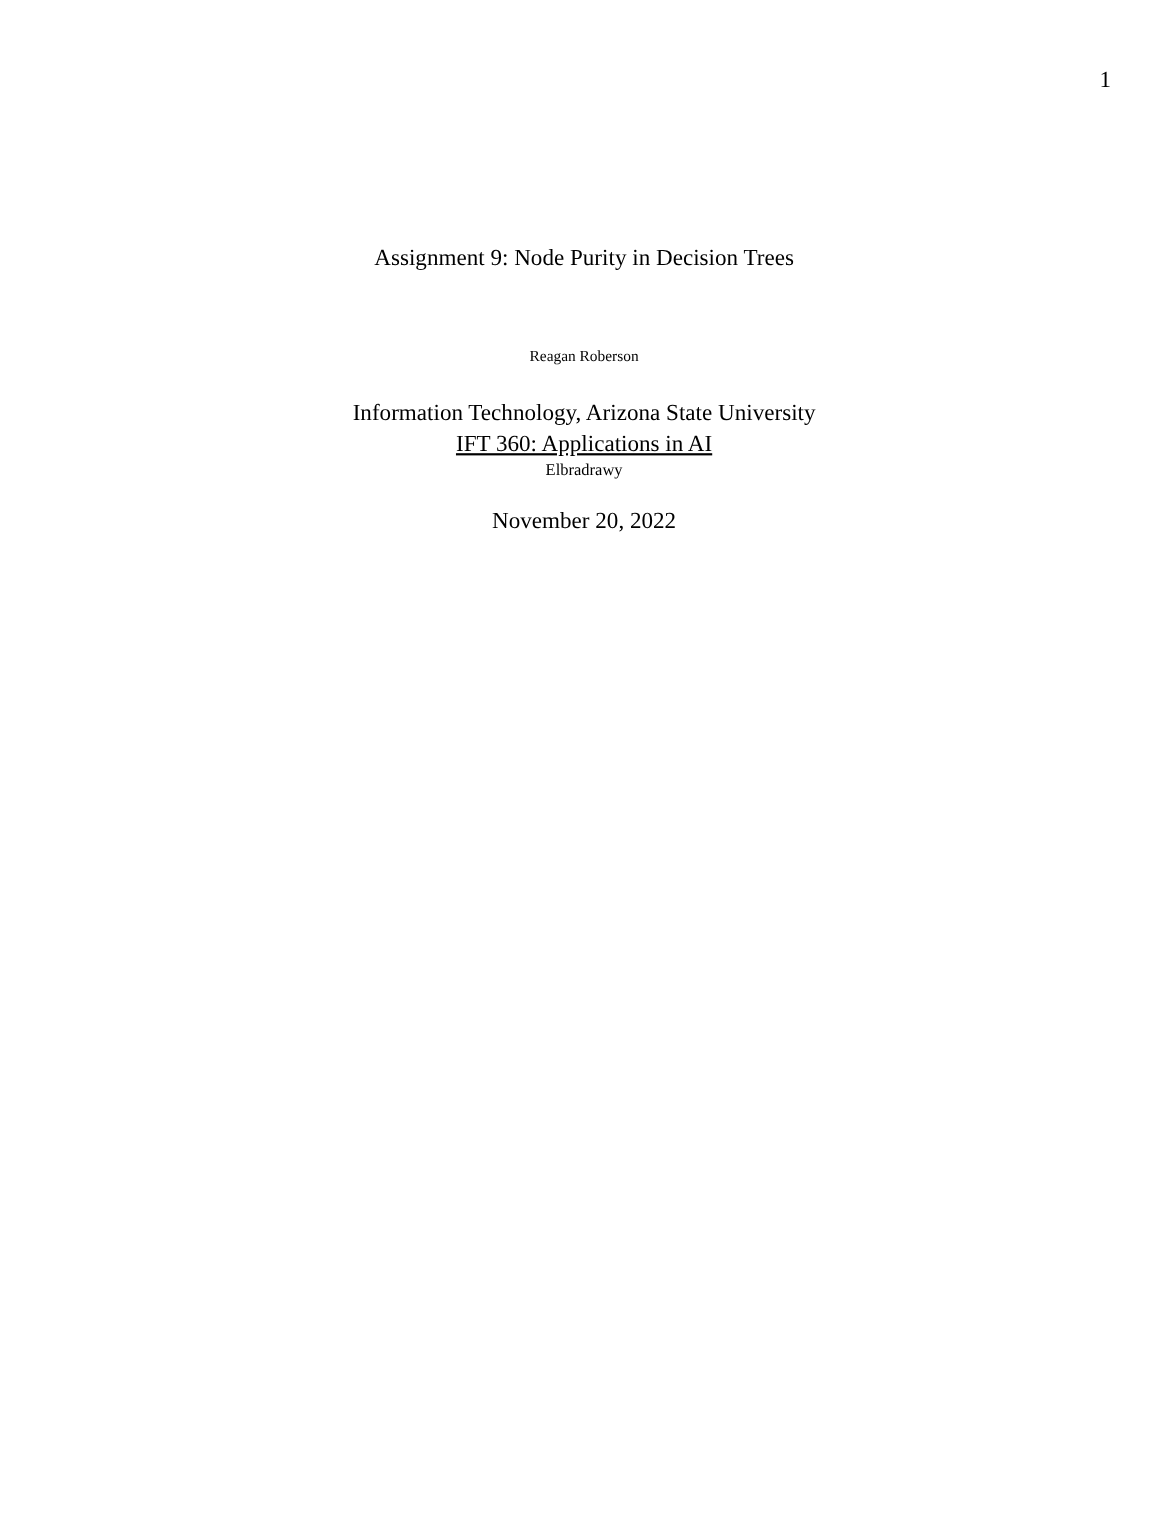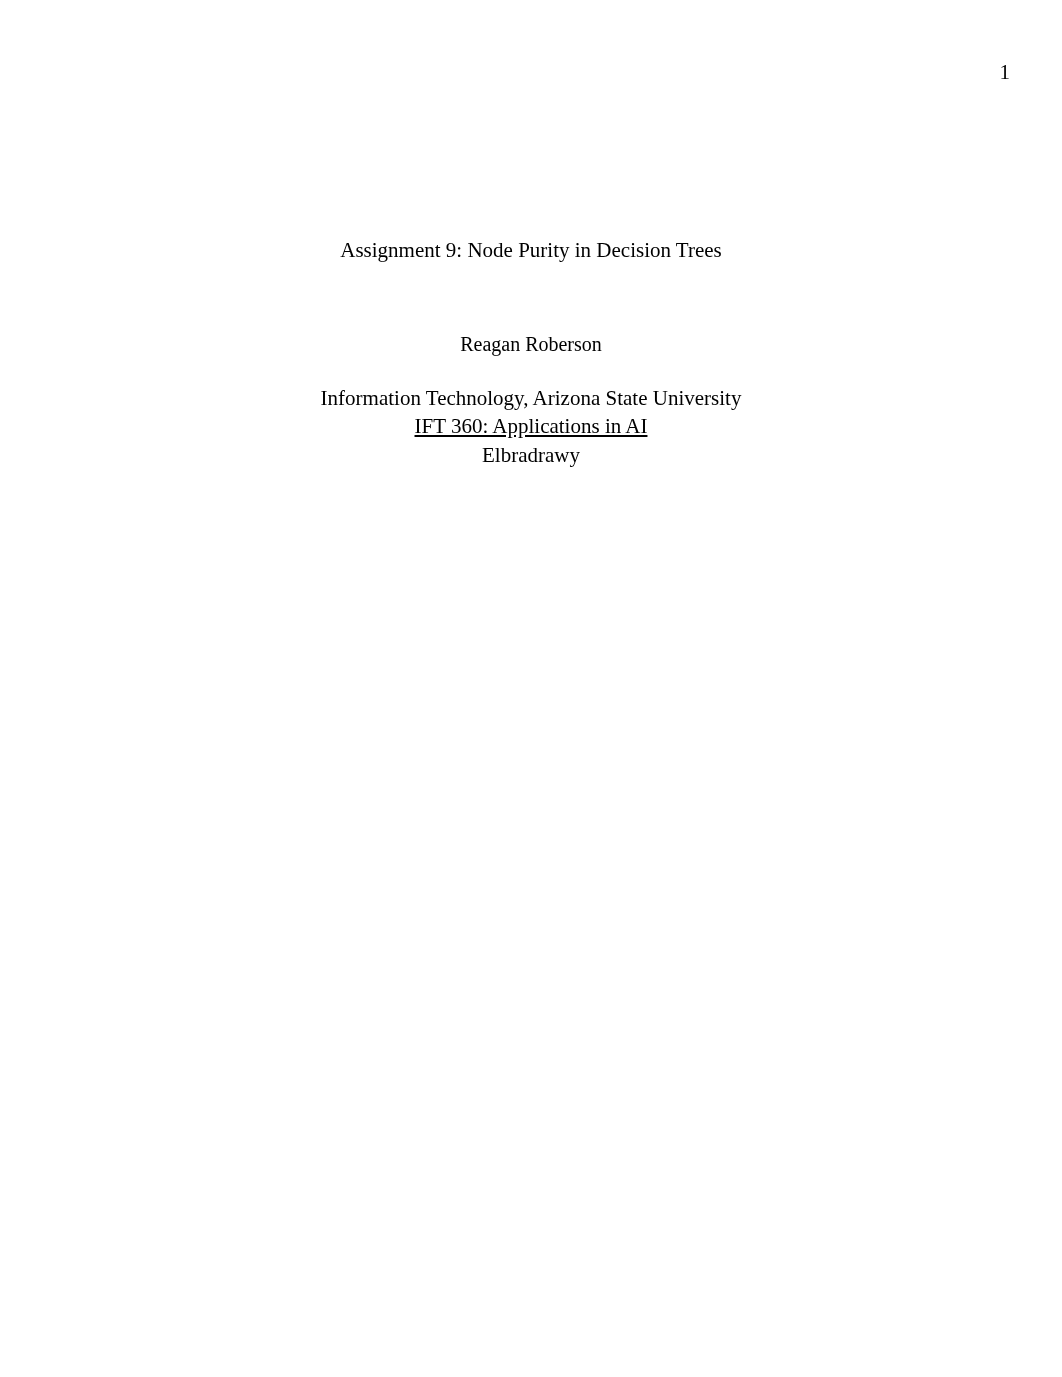--- a/index.html
+++ b/index.html
@@ -21,43 +21,43 @@
       padding: 60px 90px 60px 90px;
     }
     .page-number {
       position: absolute;
       top: 60px;
       right: 52px;
       font-size: 21px;
     }
     .content {
       position: absolute;
-      top: 238px;
+      top: 222px;
       left: 0;
       width: 100%;
       text-align: center;
     }
     .title {
       font-size: 21px;
       margin-bottom: 70px;
     }
     .author {
-      font-size: 20px;
+      font-size: 14px;
       margin-bottom: 28px;
     }
     .affiliation {
       font-size: 21px;
       line-height: 1.35;
     }
     .course {
       font-size: 21px;
       text-decoration: underline;
     }
     .instructor {
-      font-size: 21px;
+      font-size: 15px;
       margin-bottom: 24px;
       margin-top: 2px;
     }
     .date {
       font-size: 21px;
     }
   </style>
 </head>
 <body>
 
@@ -65,14 +65,15 @@
   <div class="page-number">1</div>
 
   <div class="content">
     <div class="title">Assignment 9: Node Purity in Decision Trees</div>
     <div class="author">Reagan Roberson</div>
     <div class="affiliation">
       <div>Information Technology, Arizona State University</div>
       <div class="course">IFT 360: Applications in AI</div>
     </div>
     <div class="instructor">Elbradrawy</div>
+    <div class="date">November 20, 2022</div>
   </div>
 </div>
 
 </body></html>

